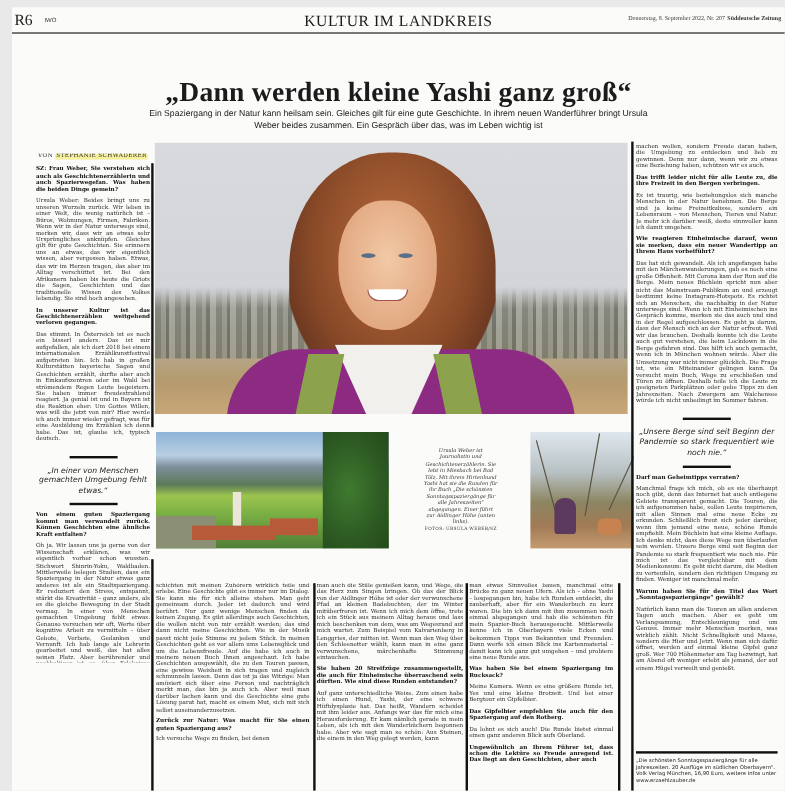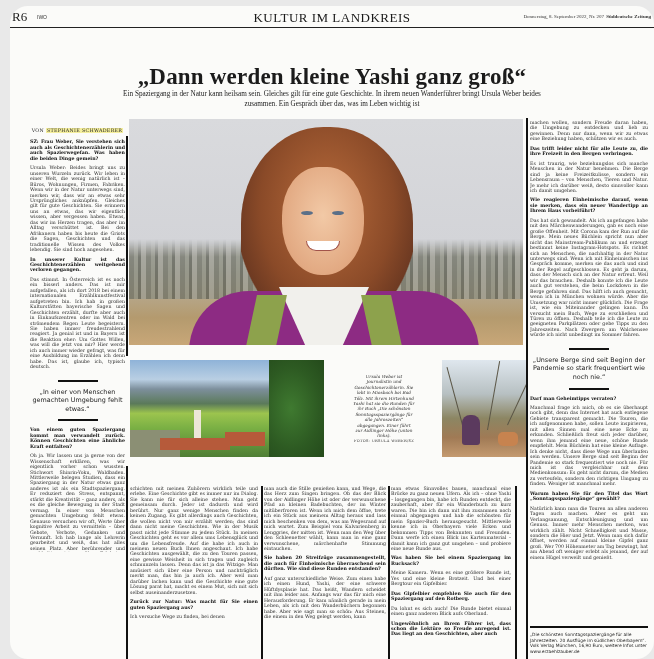--- a/index.html
+++ b/index.html
@@ -1,40 +1,40 @@
 <!DOCTYPE html>
 <html><head>
 <meta charset="utf-8">
 <style>
   * { box-sizing: border-box; margin: 0; padding: 0; }
   html, body { width: 654px; height: 659px; overflow: hidden; background: #e9e9e9; }
   body { font-family: "DejaVu Serif", serif; color: #1a1a1a; }
   .page {
     position: absolute; left: 10px; top: 6px; width: 644px; height: 653px;
-    background: #fbfbf9; overflow: hidden; border-radius: 18px;
+    background: #fbfbf9; overflow: hidden;
   }
   
   .hdr { position: absolute; left: 0; top: 0; width: 644px; height: 22px; border-bottom: 1px solid #222; }
   .hdr .pg { position: absolute; left: 2px; top: 3px; font-size: 13px; font-family: "Liberation Serif", serif; }
   .hdr .sub { position: absolute; left: 27px; top: 8px; font-size: 5px; color: #333; font-family: "Liberation Sans", sans-serif; }
   .hdr .sec { position: absolute; left: 0; width: 644px; text-align: center; top: 4px; font-size: 13px; letter-spacing: 0.5px; font-family: "Liberation Serif", serif; }
   .hdr .date { position: absolute; right: 3px; top: 8px; font-size: 5px; color: #333; font-family: "Liberation Serif", serif; }
   .hdr .date b { font-weight: bold; margin-left: 2px; }
 
   .headline { position: absolute; left: 0; width: 644px; top: 58px; text-align: center; font-family: "Liberation Serif", serif; font-size: 23px; letter-spacing: 0.2px; color: #1b1b1b; }
-  .deck { position: absolute; left: 110px; width: 424px; top: 84px; text-align: center; font-family: Liberation Serif, serif; font-size: 7.2px; line-height: 9.5px; color: #222; }
+  .deck { position: absolute; left: 110px; width: 424px; top: 84px; text-align: center; font-family: Liberation Sans, sans-serif; font-size: 7.2px; line-height: 9.5px; color: #222; }
 
   .col { position: absolute; font-family: "DejaVu Serif", serif; font-size: 4.7px; line-height: 5.45px; color: #2a2a2a; text-align: justify; overflow: hidden; }
   .col p { margin-bottom: 4px; }
   .col .q { font-weight: bold; color: #111; }
   .byline { font-size: 4.8px; text-align: center; letter-spacing: 0.3px; margin-bottom: 6px; font-family: "DejaVu Serif", serif; }
   .byline .hl { background: #f5ef9c; padding: 0 1px; }
   .vr { position: absolute; width: 2px; background: #111; }
 
-  .pullquote { text-align: center; font-family: "DejaVu Sans", sans-serif; font-size: 6.4px; line-height: 8.6px; color: #222; padding: 6px 0; }
+  .pullquote { text-align: center; font-family: "DejaVu Sans", sans-serif; font-size: 6.4px; line-height: 8.6px; color: #222; padding: 6px 0; font-style: italic; }
   .pullquote .bar { width: 40px; height: 2px; background: #111; margin: 0 auto; }
   .pullquote .bar.top { margin-bottom: 6px; }
   .pullquote .bar.bot { margin-top: 6px; }
 
   
   .photo { position: absolute; overflow: hidden; }
   .photo-main { left: 119px; top: 113px; width: 394px; height: 226px;
     background: linear-gradient(180deg, #d9dadd 0%, #d3d4d8 55%, #b7b3a6 68%, #b49a6e 88%, #c8a778 100%); }
   .photo-main .trees { position: absolute; left: 0; top: 120px; width: 394px; height: 60px;
     background: repeating-linear-gradient(90deg, #6b6e63 0 5px, #8a8d80 5px 9px, #575a50 9px 12px, #9c9d93 12px 17px);

